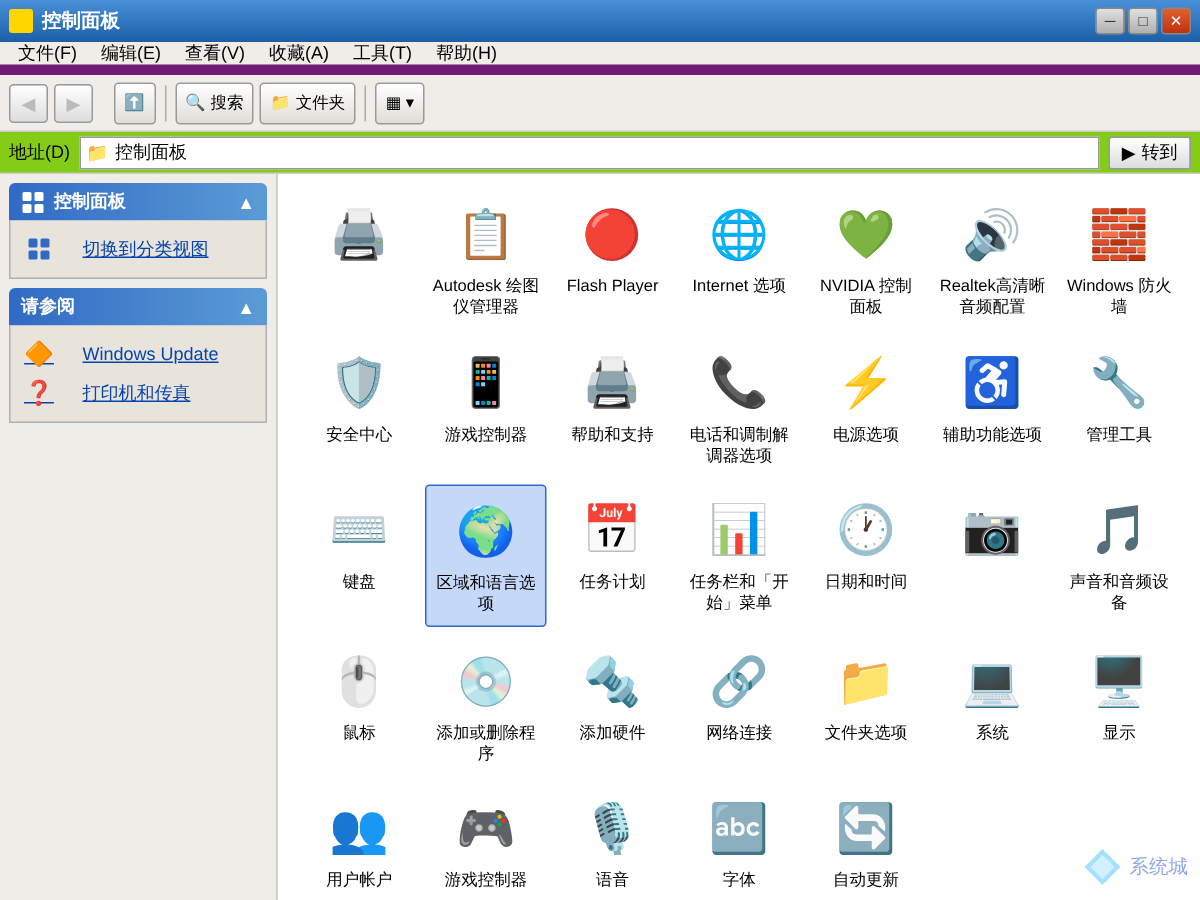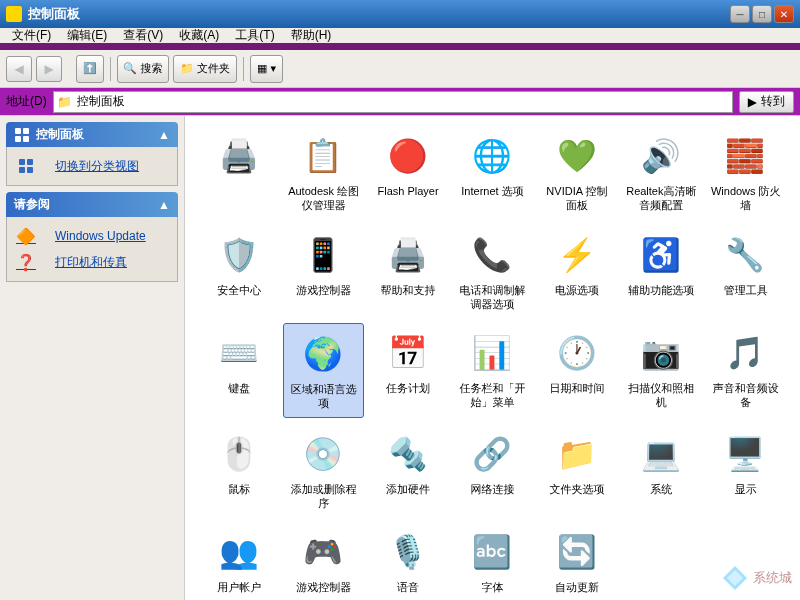--- a/index.html
+++ b/index.html
@@ -116,21 +116,21 @@
       align-items: center;
       justify-content: center;
       cursor: pointer;
       font-size: 12px;
       color: #555;
     }
     .nav-arrow.disabled { color: #bbb; }
 
     
     .address-bar {
-      background: #a21caf;
+      background: #84cc16;
       height: 28px;
       display: flex;
       align-items: center;
       padding: 0 6px;
       gap: 6px;
       border-bottom: 1px solid #ccc;
     }
     .address-label {
       font-size: 12px;
       color: #000;
@@ -262,21 +262,21 @@
       position: fixed;
       bottom: 8px;
       right: 8px;
       opacity: 0.5;
       display: flex;
       align-items: center;
       gap: 4px;
     }
     .watermark-text {
       font-size: 13px;
-      color: #7f1d1d;
+      color: #1d4ed8;
     }
     .watermark-diamond {
       width: 28px;
       height: 28px;
     }
 
     
     .win-update-icon { color: #f60; font-size: 16px; }
     .help-icon { color: #26a; font-size: 16px; }
   </style>
@@ -467,21 +467,20 @@
         <div class="icon-item">
           <div class="icon-img">📊</div>
           <div class="icon-label">任务栏和「开始」菜单</div>
         </div>
         <div class="icon-item">
           <div class="icon-img">🕐</div>
           <div class="icon-label">日期和时间</div>
         </div>
         <div class="icon-item">
           <div class="icon-img">📷</div>
-          <div class="icon-label">扫描仪和照相机</div>
         </div>
         <div class="icon-item">
           <div class="icon-img">🎵</div>
           <div class="icon-label">声音和音频设备</div>
         </div>
         <div class="icon-item">
           <div class="icon-img">🖱️</div>
           <div class="icon-label">鼠标</div>
         </div>
         <div class="icon-item">

